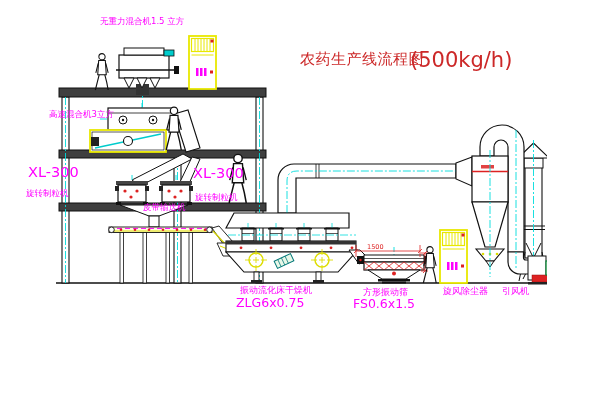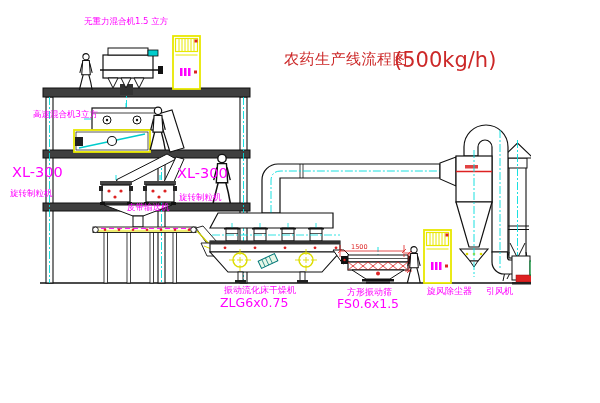--- a/index.html
+++ b/index.html
@@ -1,16 +1,16 @@
 <!DOCTYPE html>
 <html><head>
 <meta charset="utf-8">
 <style>
   html,body{margin:0;padding:0;background:#ffffff;}
-  #canvas{position:relative;width:531px;height:403px;background:#ffffff;overflow:hidden;}
+  #canvas{position:relative;width:531px;height:403px;background:#ffffff;overflow:hidden;margin-left:16px;}
   svg{display:block;font-family:"DejaVu Sans",sans-serif;}
   text{font-family:"DejaVu Sans",sans-serif;}
   .lbl{fill:#ff00ff;}
   .ttl{fill:#cc2828;}
   .dim{fill:#dd2222;}
 </style>
 </head>
 <body>
 
 <div id="canvas">

